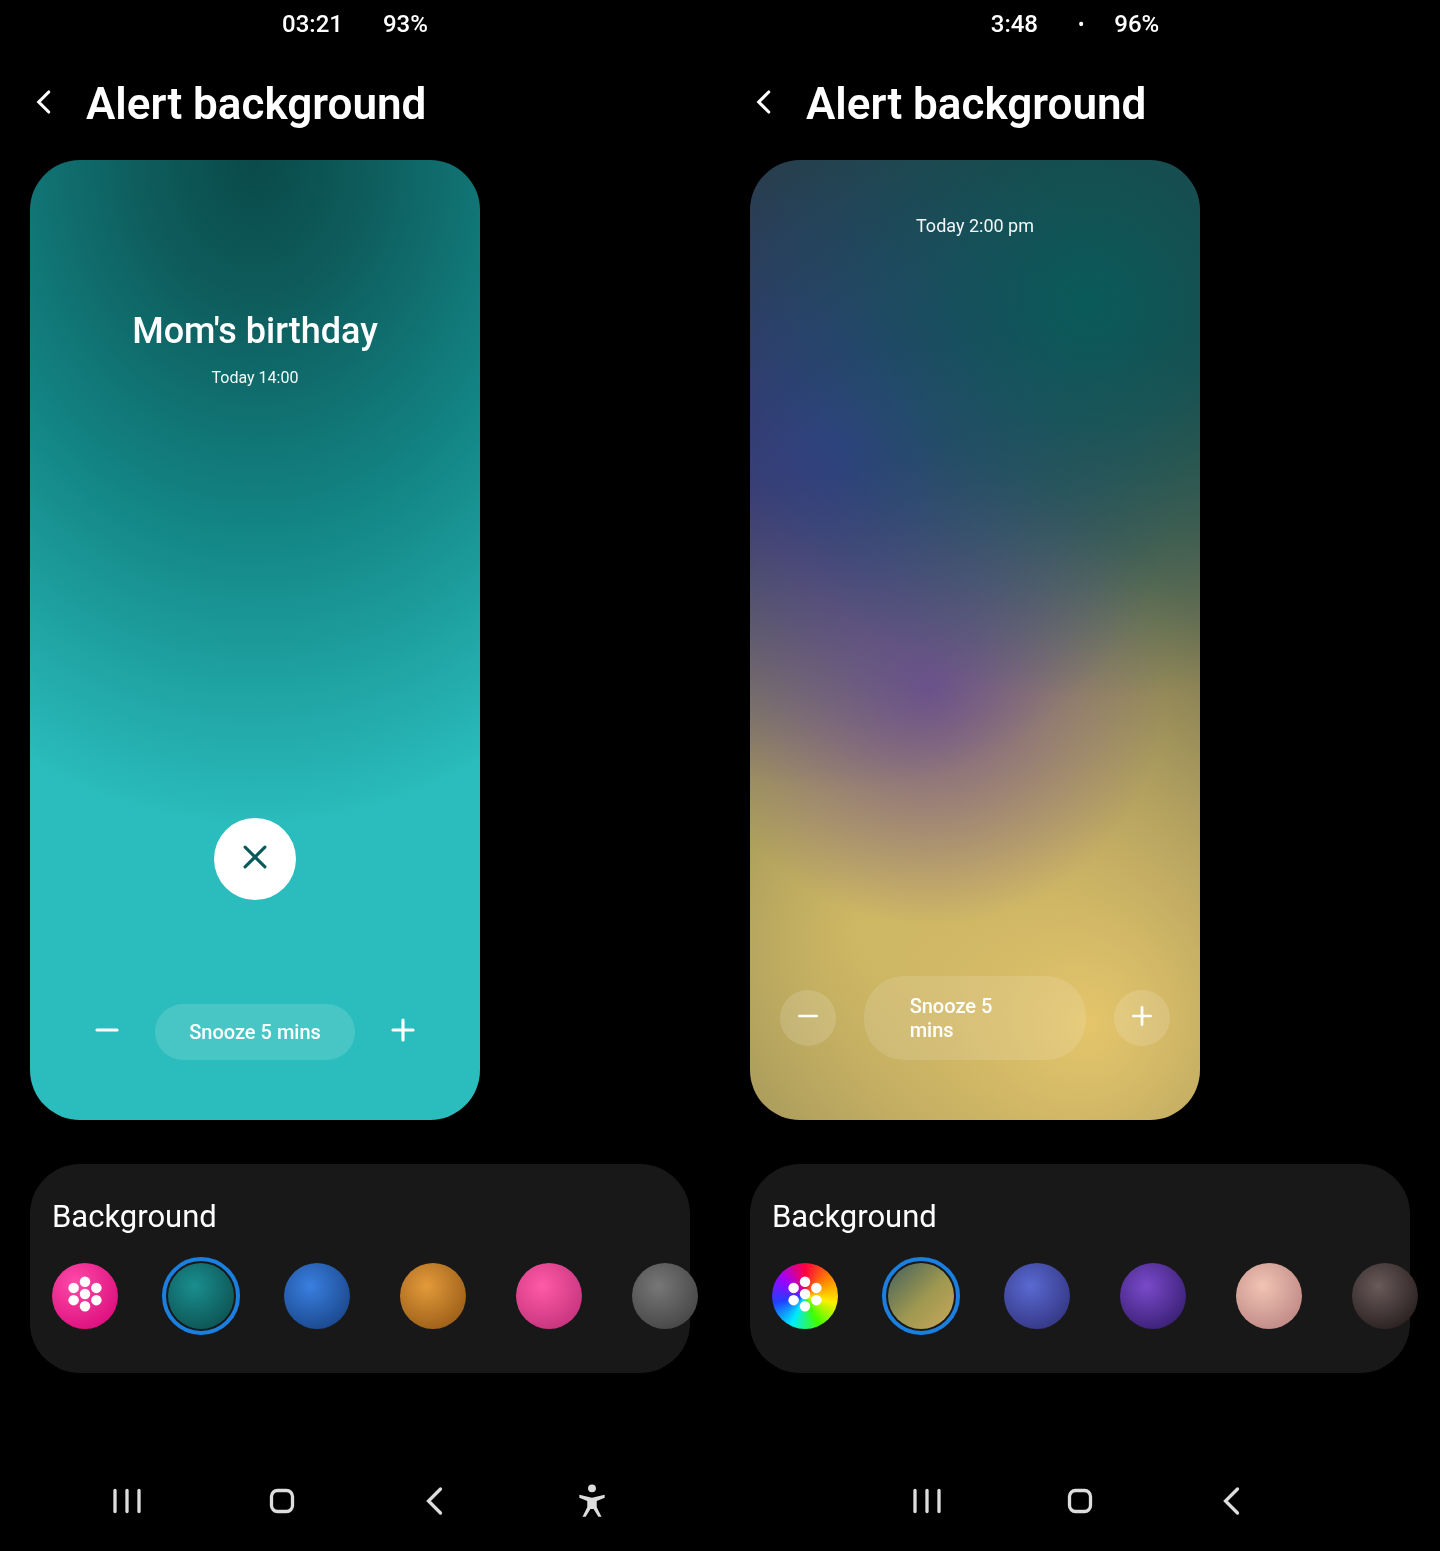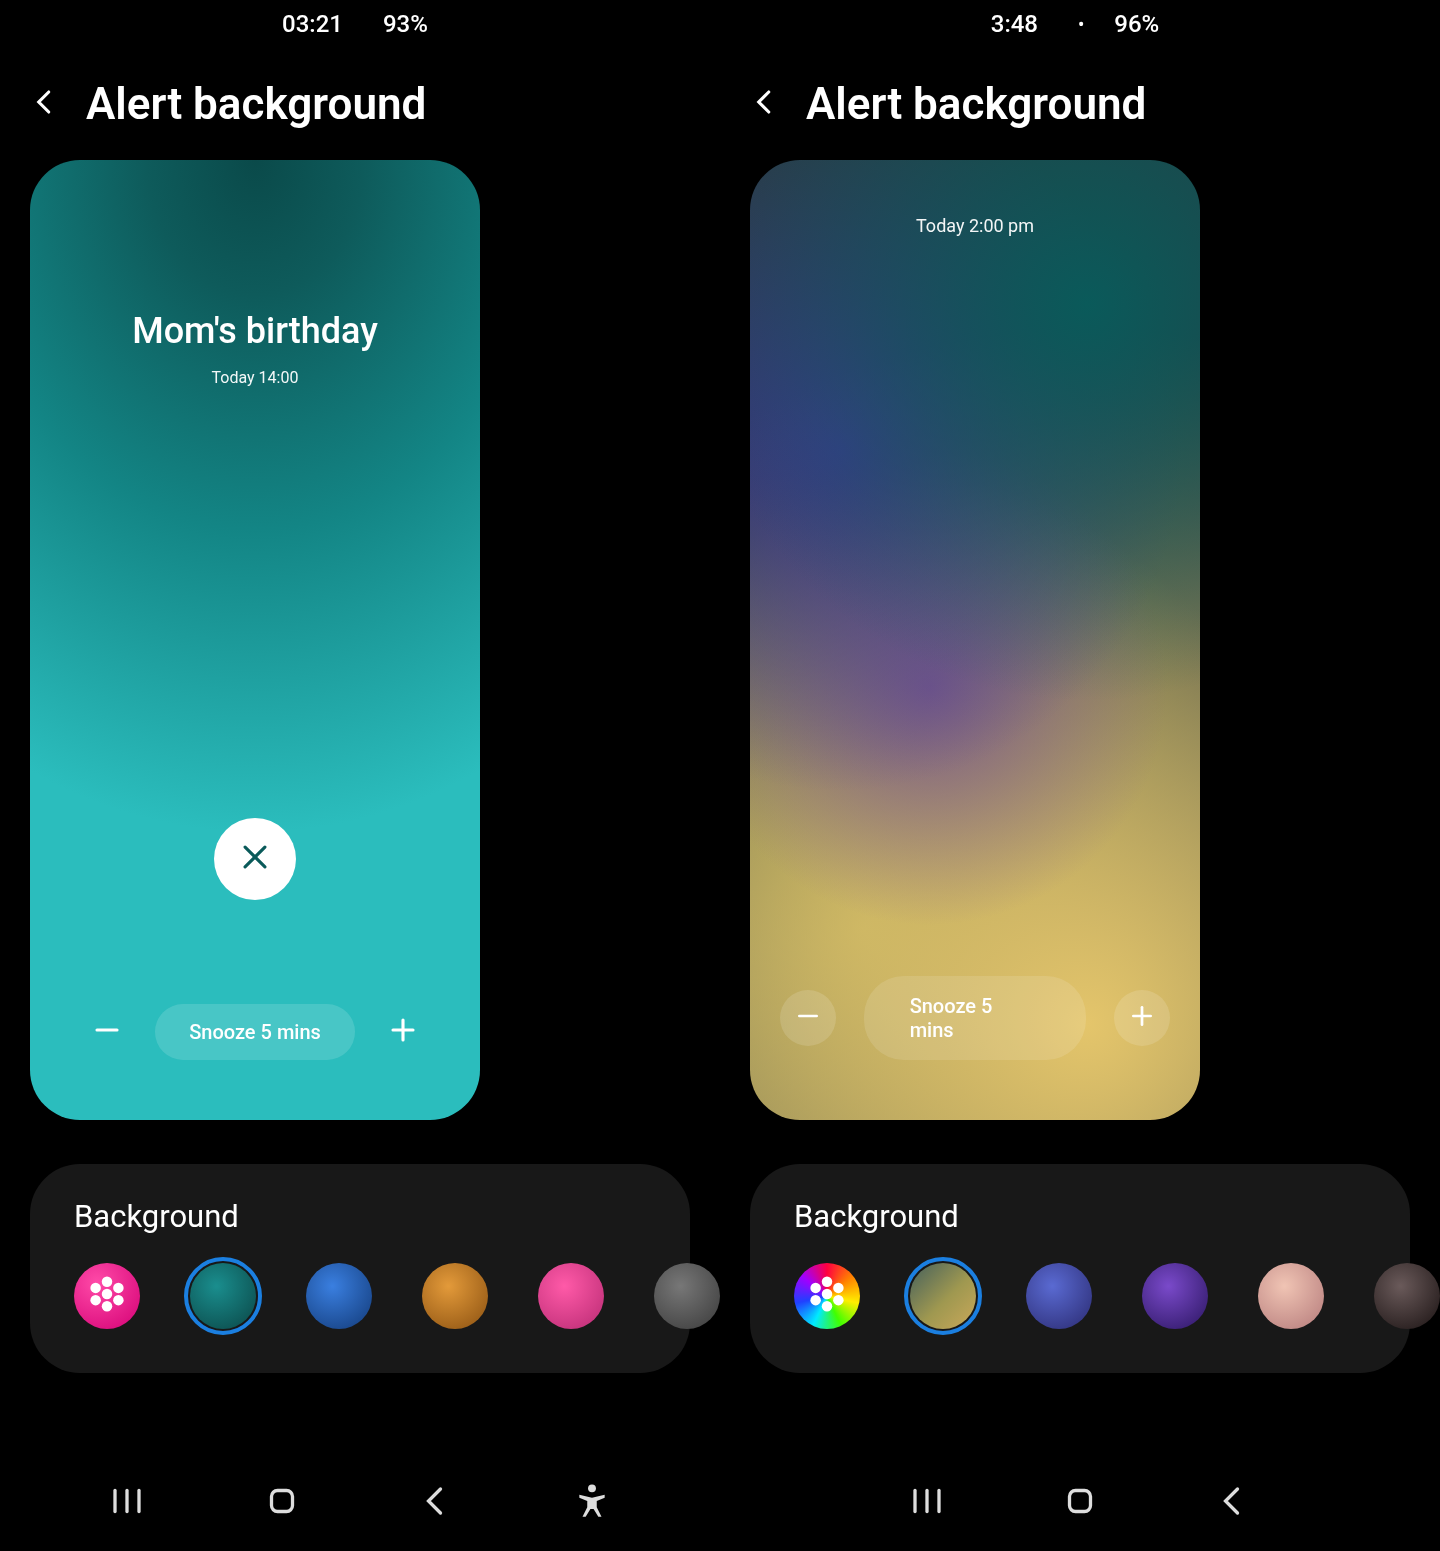--- a/index.html
+++ b/index.html
@@ -164,21 +164,21 @@
     border-radius: 40px;
     padding: 18px 46px;
     font-size: 20px;
     font-weight: 500;
   }
   
   .bg-card {
     background: #181818;
     border-radius: 50px;
     margin-top: 44px;
-    padding: 34px 34px 44px 44px;
+    padding: 34px 34px 44px 22px;
   }
   .bg-card-title {
     font-size: 31px;
     font-weight: 400;
     margin-bottom: 28px;
   }
   .swatches {
     display: flex;
     gap: 50px;
     align-items: center;

